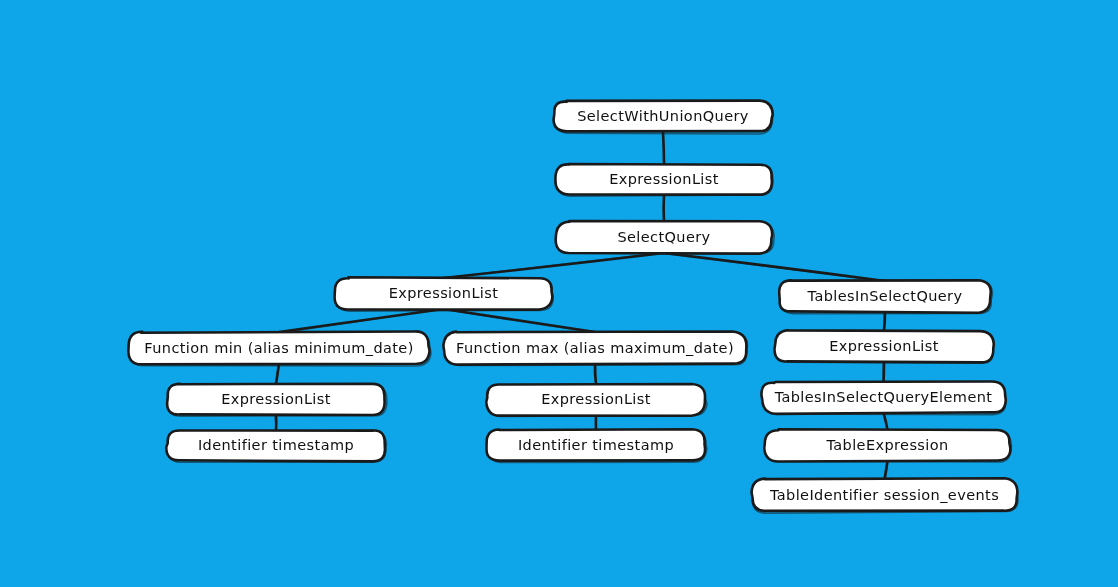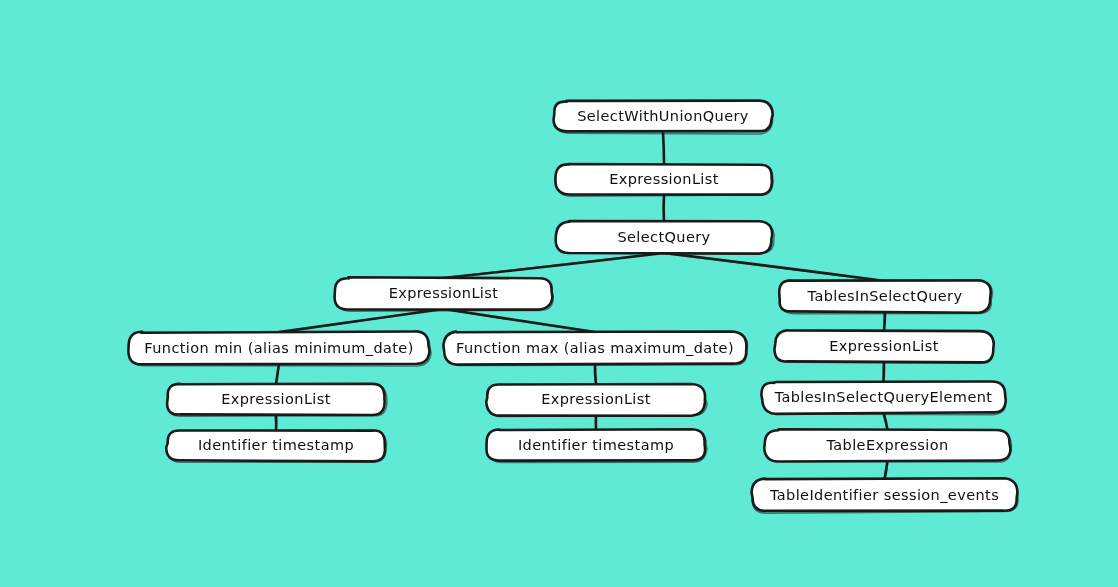--- a/index.html
+++ b/index.html
@@ -11,21 +11,21 @@
   body {
     width: 1118px;
     height: 587px;
     overflow: hidden;
     font-family: "DejaVu Sans", sans-serif;
   }
   #diagram-canvas {
     position: relative;
     width: 1118px;
     height: 587px;
-    background: #5eead4;
+    background: #0ea5e9;
   }
   svg#ast-svg {
     display: block;
     width: 1118px;
     height: 587px;
   }
   .node-box {
     fill: #ffffff;
     stroke: #1a1a1a;
     stroke-width: 2.6;

